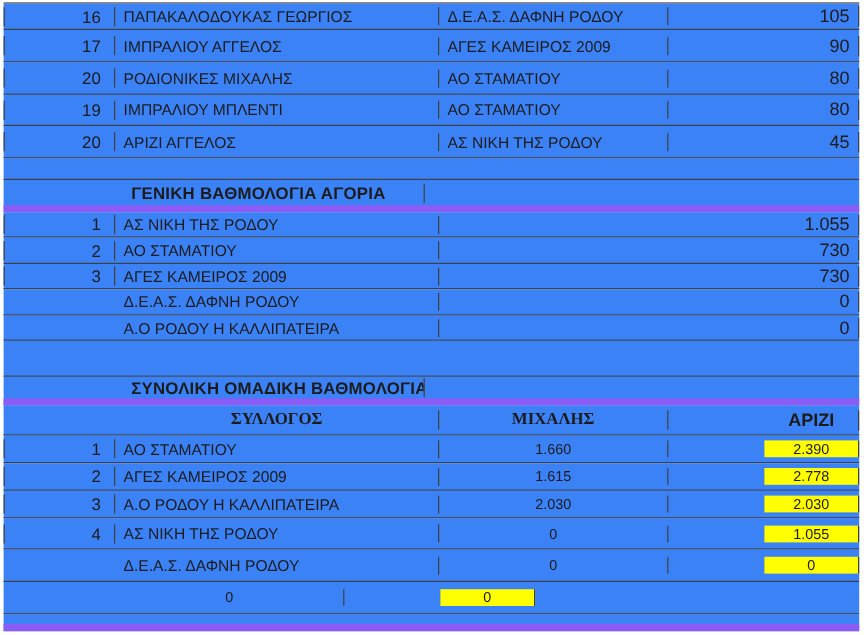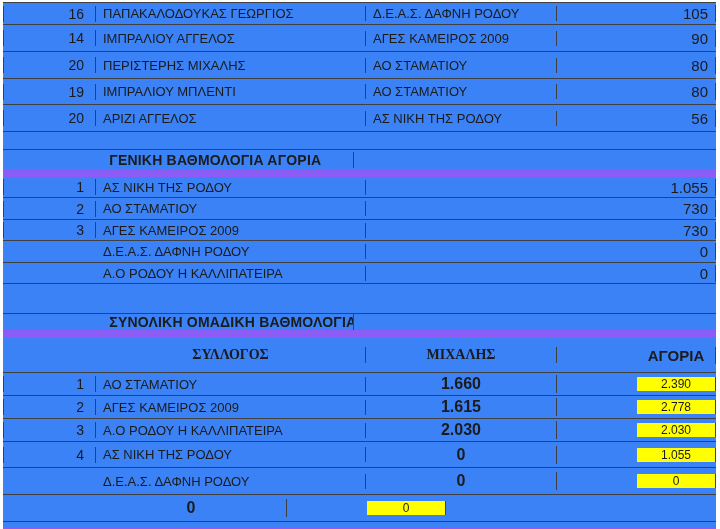--- a/index.html
+++ b/index.html
@@ -15,83 +15,83 @@
     width: 713px;
     border-top: 1px solid #404040;
   }
   .row {
     display: flex;
     align-items: center;
     box-sizing: border-box;
     border-bottom: 1px solid #404040;
     background: #3b82f6;
   }
-  .row.thick { border-bottom: 8px solid #8b5cf6; gap: 12px; }
+  .row.thick { border-bottom: 6px solid #8b5cf6; gap: 12px; }
   .c {
     box-sizing: border-box;
     border-right: 1px solid #404040;
     display: flex;
     align-items: center;
     overflow: hidden;
     white-space: nowrap;
   }
   .c1 { width: 93px;  border-left: 1px solid #404040; justify-content: flex-end; padding-right: 11px; font-size: 14px; }
   .c2 { width: 270px; padding-left: 7px;  font-size: 13px; }
   .c3 { width: 191px; padding-left: 7px;  font-size: 13px; }
   .c4 { width: 80px; }
   .c5 { width: 79px;  justify-content: flex-end; padding-right: 7px; font-size: 15px; }
   .section-title { font-weight: bold; font-size: 14px; letter-spacing: 0.2px; }
   .serif-hdr {
     font-family: "Liberation Serif", serif;
     font-weight: bold; font-size: 14px;
     justify-content: center; padding: 0;
   }
   .sum-hdr { font-weight: bold; font-size: 15px; justify-content: center; padding: 0; }
-  .center-val { justify-content: center; padding: 0; font-size: 16px; font-weight: bold; }
+  .center-val { justify-content: center; padding: 0; font-size: 12px; }
   .hl { background: var(--hl, #ffff00); justify-content: center; padding: 0; font-size: 12px; }
 </style>
 </head>
 <body>
 
 <div class="sheet">
 
   <div class="row" style="height:22px">
     <div class="c c1">16</div>
     <div class="c c2">ΠΑΠΑΚΑΛΟΔΟΥΚΑΣ ΓΕΩΡΓΙΟΣ</div>
     <div class="c c3">Δ.Ε.Α.Σ. ΔΑΦΝΗ ΡΟΔΟΥ</div>
     <div class="c c4"></div>
     <div class="c c5">105</div>
   </div>
   <div class="row" style="height:27px">
-    <div class="c c1">14</div>
+    <div class="c c1">17</div>
     <div class="c c2">ΙΜΠΡΑΛΙΟΥ ΑΓΓΕΛΟΣ</div>
     <div class="c c3">ΑΓΕΣ ΚΑΜΕΙΡΟΣ 2009</div>
     <div class="c c4"></div>
     <div class="c c5">90</div>
   </div>
   <div class="row" style="height:27px">
     <div class="c c1">20</div>
-    <div class="c c2">ΠΕΡΙΣΤΕΡΗΣ ΜΙΧΑΛΗΣ</div>
+    <div class="c c2">ΡΟΔΙΟΝΙΚΕΣ ΜΙΧΑΛΗΣ</div>
     <div class="c c3">ΑΟ ΣΤΑΜΑΤΙΟΥ</div>
     <div class="c c4"></div>
     <div class="c c5">80</div>
   </div>
   <div class="row" style="height:26px">
     <div class="c c1">19</div>
     <div class="c c2">ΙΜΠΡΑΛΙΟΥ ΜΠΛΕΝΤΙ</div>
     <div class="c c3">ΑΟ ΣΤΑΜΑΤΙΟΥ</div>
     <div class="c c4"></div>
     <div class="c c5">80</div>
   </div>
   <div class="row" style="height:27px">
     <div class="c c1">20</div>
     <div class="c c2">ΑΡΙΖΙ ΑΓΓΕΛΟΣ</div>
     <div class="c c3">ΑΣ ΝΙΚΗ ΤΗΣ ΡΟΔΟΥ</div>
     <div class="c c4"></div>
-    <div class="c c5">56</div>
+    <div class="c c5">45</div>
   </div>
 
   <div class="row" style="height:18px">
     <div class="c c1"></div>
     <div class="c c2"></div>
     <div class="c c3"></div>
     <div class="c c4"></div>
     <div class="c c5"></div>
   </div>
 
@@ -146,26 +146,26 @@
     <div class="c c5"></div>
   </div>
 
   <div class="row thick" style="height:24px">
     <div class="c c1"></div>
     <div class="c c2 section-title">ΣΥΝΟΛΙΚΗ ΟΜΑΔΙΚΗ ΒΑΘΜΟΛΟΓΙΑ</div>
     <div class="c c3"></div>
     <div class="c c4"></div>
     <div class="c c5"></div>
   </div>
-  <div class="row" style="height:35px">
+  <div class="row" style="height:25px">
     <div class="c c1"></div>
     <div class="c c2 serif-hdr">ΣΥΛΛΟΓΟΣ</div>
     <div class="c c3 serif-hdr">ΜΙΧΑΛΗΣ</div>
     <div class="c c4"></div>
-    <div class="c c5 sum-hdr">ΑΓΟΡΙΑ</div>
+    <div class="c c5 sum-hdr">ΑΡΙΖΙ</div>
   </div>
   <div class="row" style="height:23px">
     <div class="c c1">1</div>
     <div class="c c2">ΑΟ ΣΤΑΜΑΤΙΟΥ</div>
     <div class="c c3 center-val">1.660</div>
     <div class="c c4"></div>
     <div class="c c5 hl">2.390</div>
   </div>
   <div class="row" style="height:23px">
     <div class="c c1">2</div>

